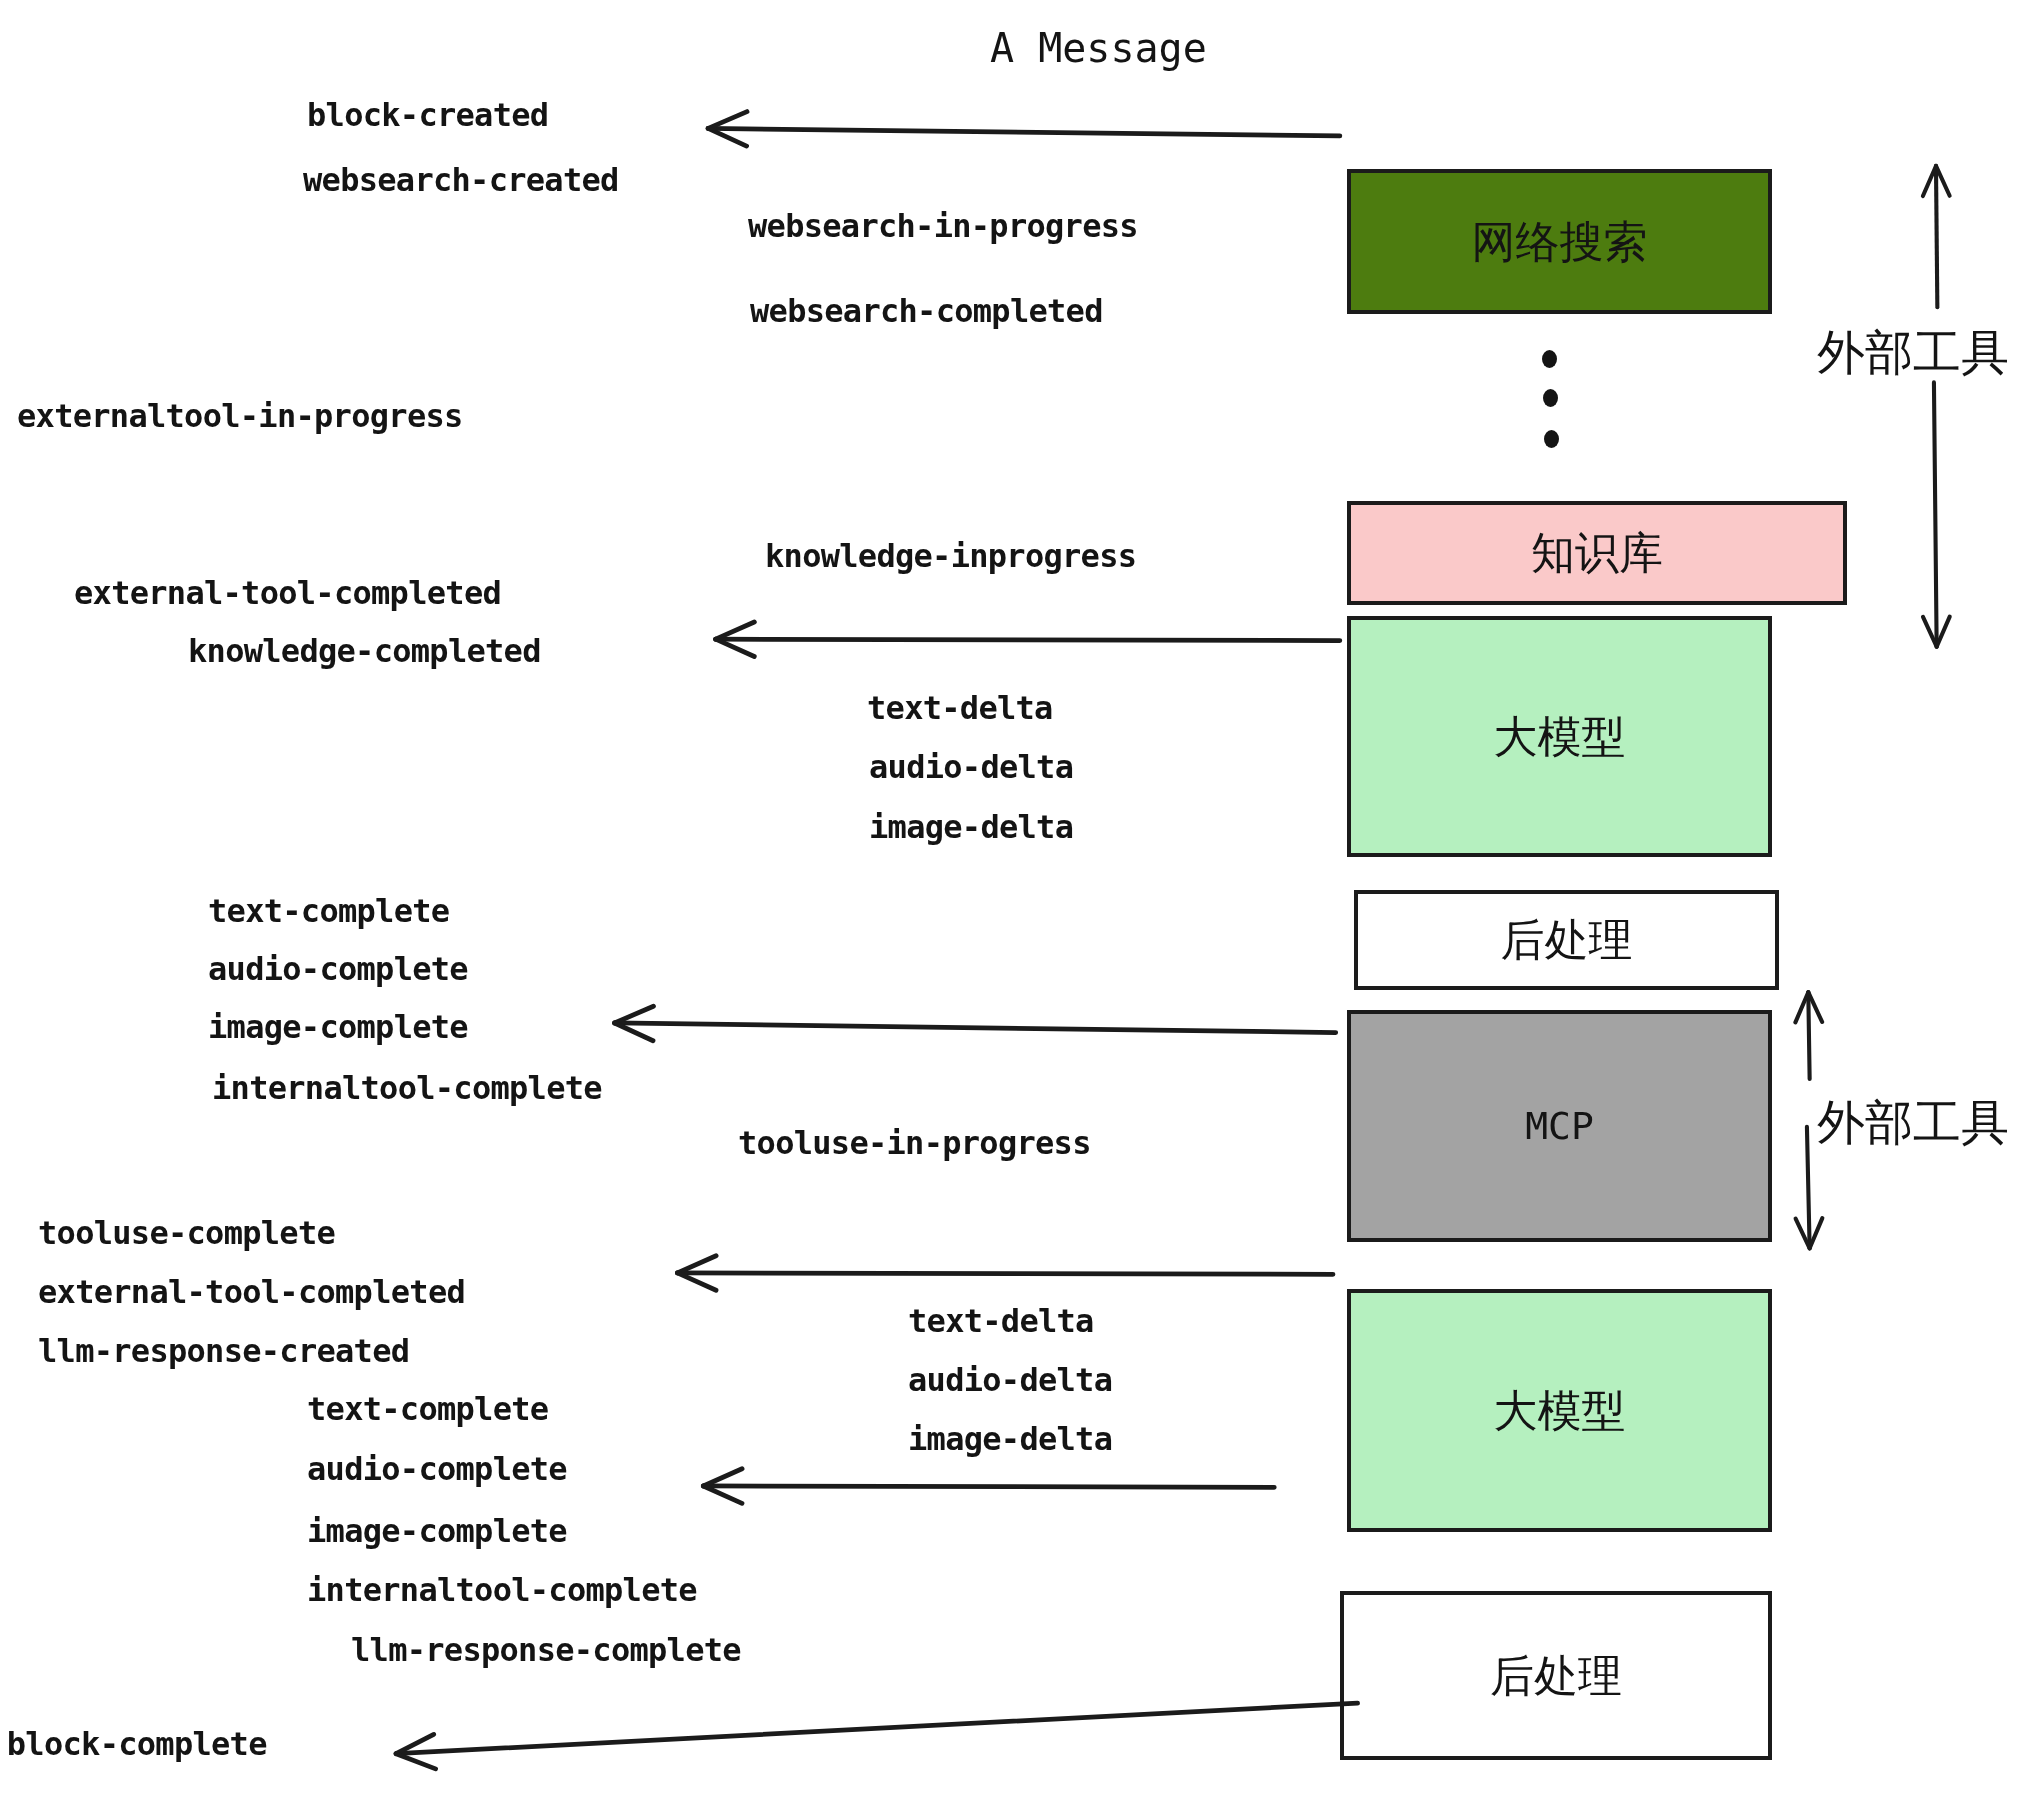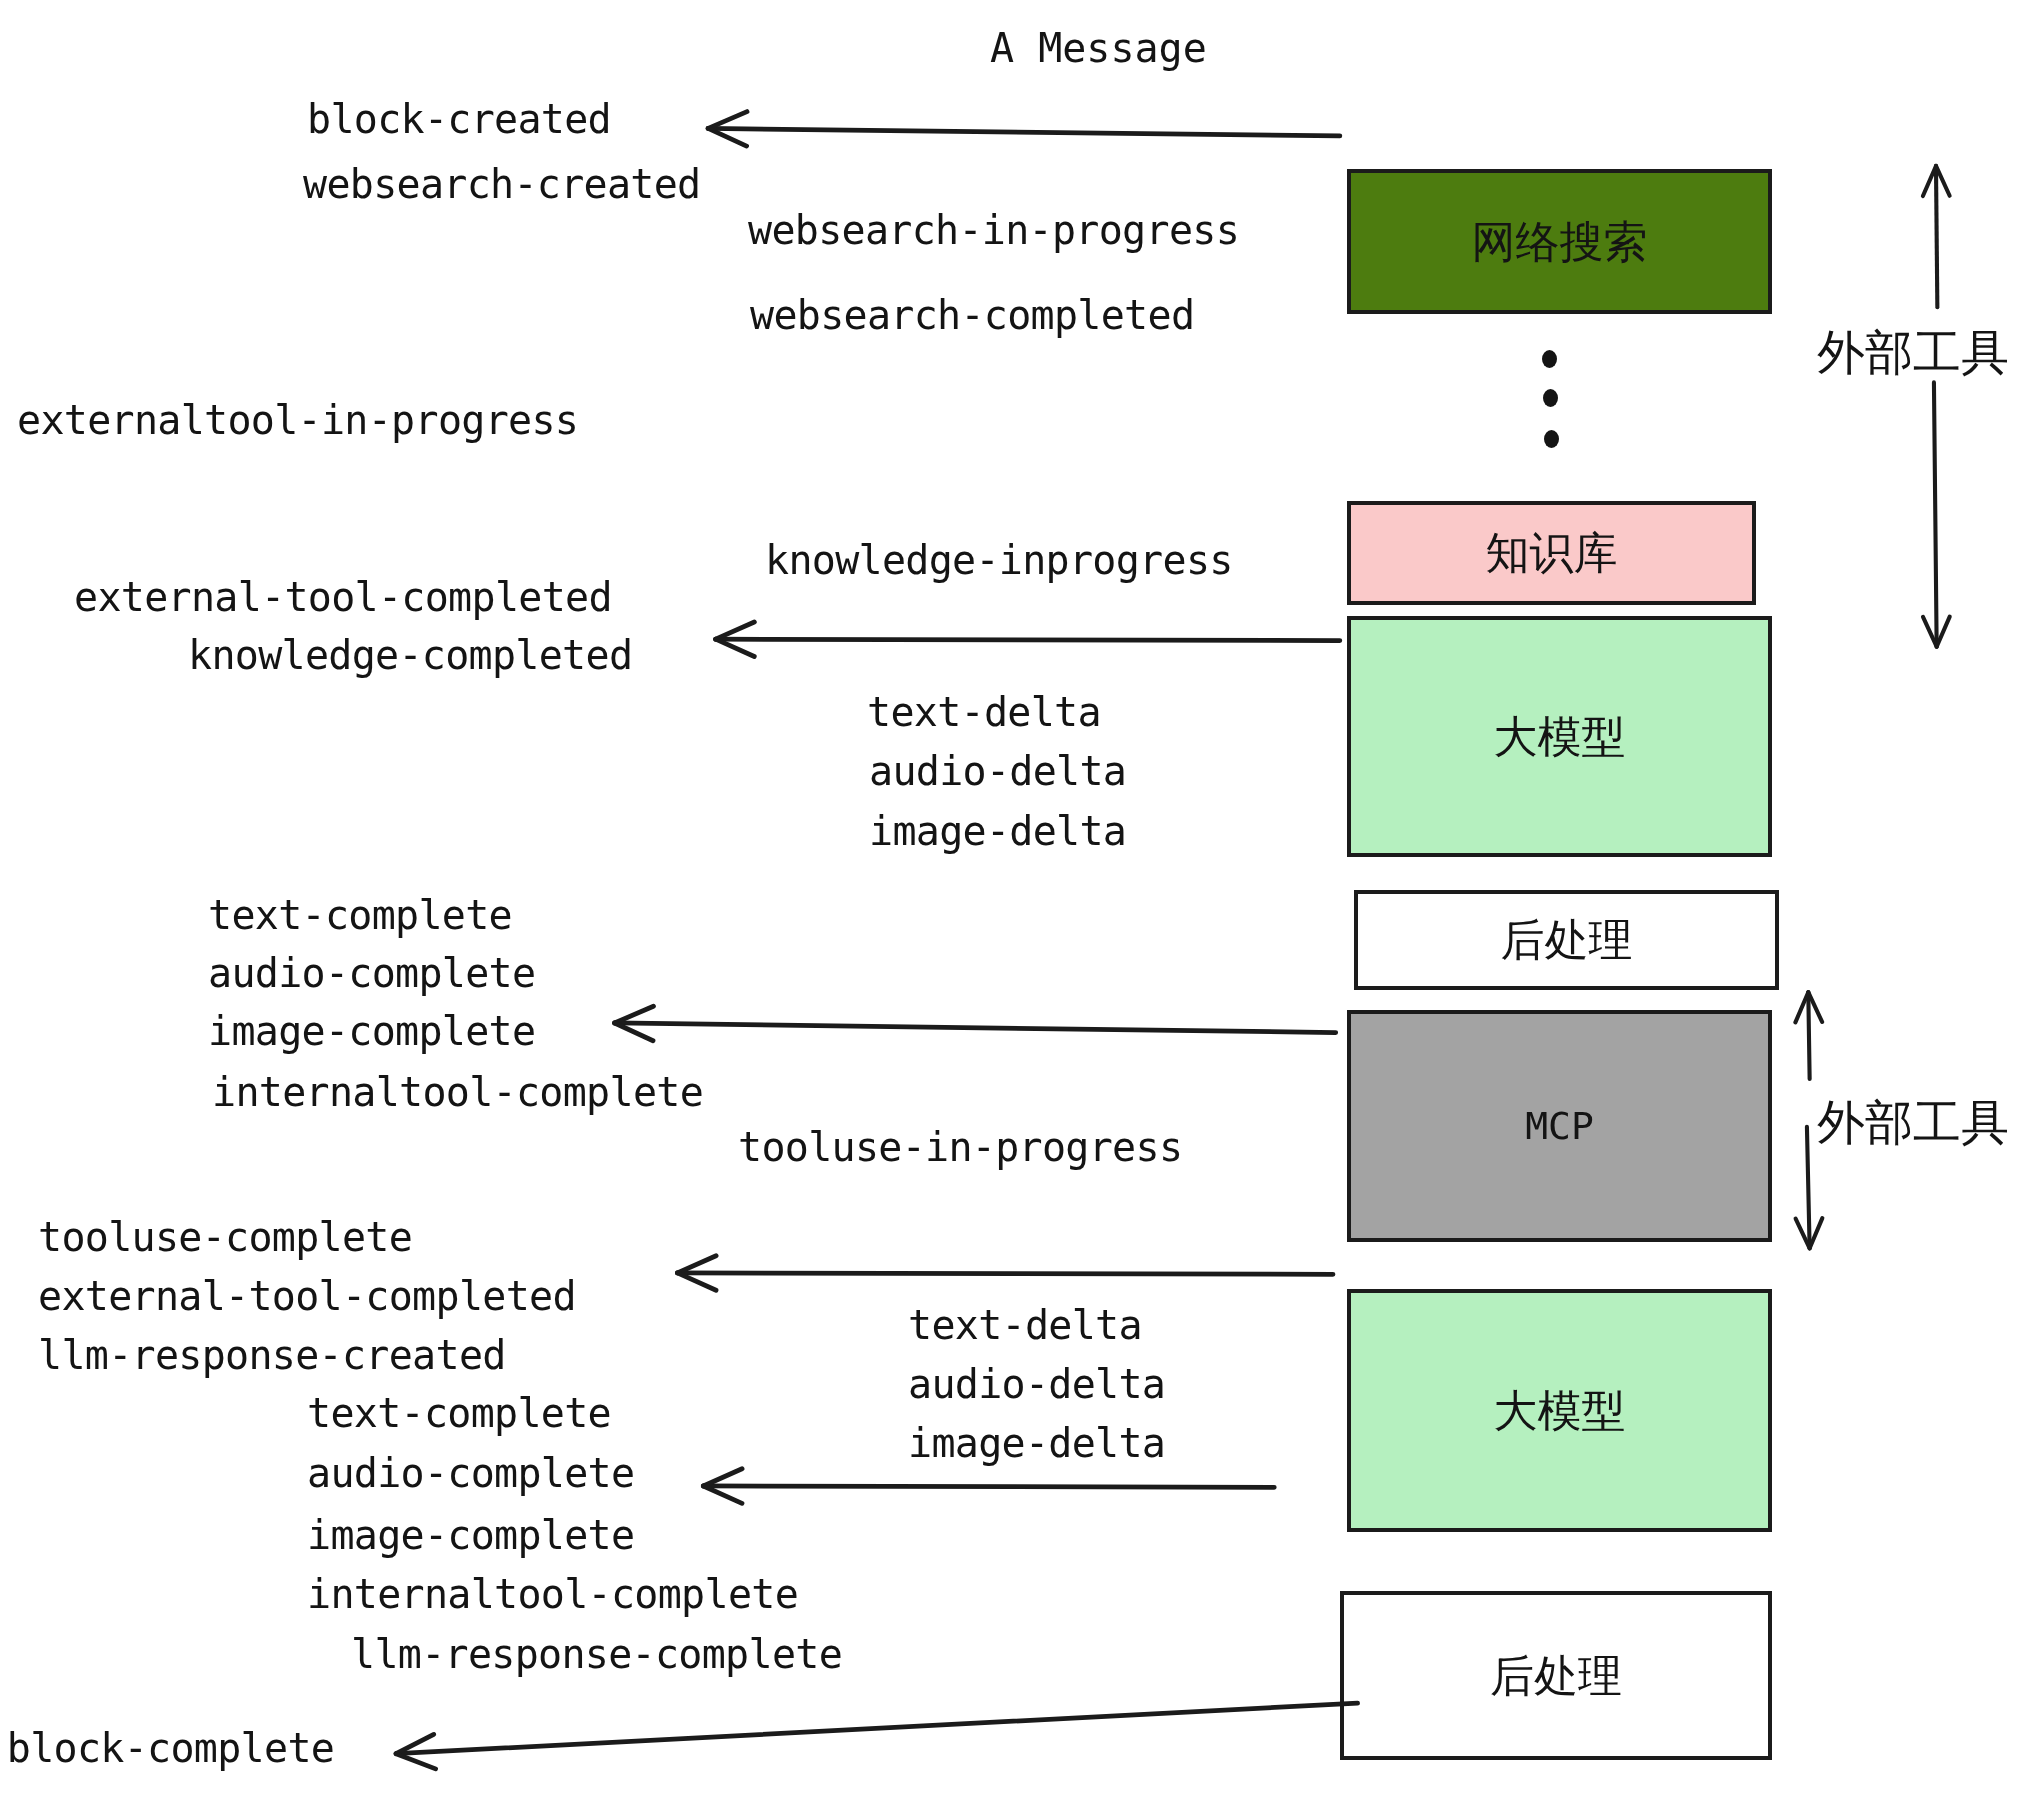--- a/index.html
+++ b/index.html
@@ -13,25 +13,26 @@
   #canvas {
     position: relative;
     width: 2035px;
     height: 1796px;
     background: #ffffff;
     overflow: hidden;
   }
   .evt {
     position: absolute;
     font-family: "DejaVu Sans Mono", monospace;
-    font-size: 40px;
+    font-size: 32px;
     color: #141414;
     white-space: nowrap;
     letter-spacing: -0.7px;
     line-height: 1;
+    font-weight: bold;
   }
   .title {
     position: absolute;
     font-family: "DejaVu Sans Mono", monospace;
     font-size: 40px;
     color: #141414;
     white-space: nowrap;
     line-height: 1;
     margin-top: 20px;
   }
@@ -77,21 +78,21 @@
 </style>
 </head>
 <body>
 
 <div id="canvas">
 
   <div class="title" style="left:990px; top:8.2px;">A Message</div>
 
   <div id="boxes-layer">
       <div class="box" style="left: 1347px; top: 169px; width: 425px; height: 145px; background: #4d7c0f;">网络搜索</div>
-      <div class="box" style="left: 1347px; top: 501px; width: 409px; height: 104px; background: rgb(250, 201, 201);">知识库</div>
+      <div class="box" style="left: 1347px; top: 501px; width: 500px; height: 104px; background: rgb(250, 201, 201);">知识库</div>
       <div class="box" style="left: 1347px; top: 616px; width: 425px; height: 241px; background: rgb(181, 240, 191);">大模型</div>
       <div class="box" style="left: 1354px; top: 890px; width: 425px; height: 100px; background: rgb(255, 255, 255);">后处理</div>
       <div class="box mcp-label" style="left: 1347px; top: 1010px; width: 425px; height: 232px; background: #a3a3a3;">MCP</div>
       <div class="box" style="left: 1347px; top: 1289px; width: 425px; height: 243px; background: rgb(181, 240, 191);">大模型</div>
       <div class="box" style="left: 1340px; top: 1591px; width: 432px; height: 169px; background: rgb(255, 255, 255);">后处理</div>
     </div>
 
   <div id="events-layer">
       <div class="evt" style="left: 307px; top: 99px;">block-created</div>
       <div class="evt" style="left: 303px; top: 164px;">websearch-created</div>

